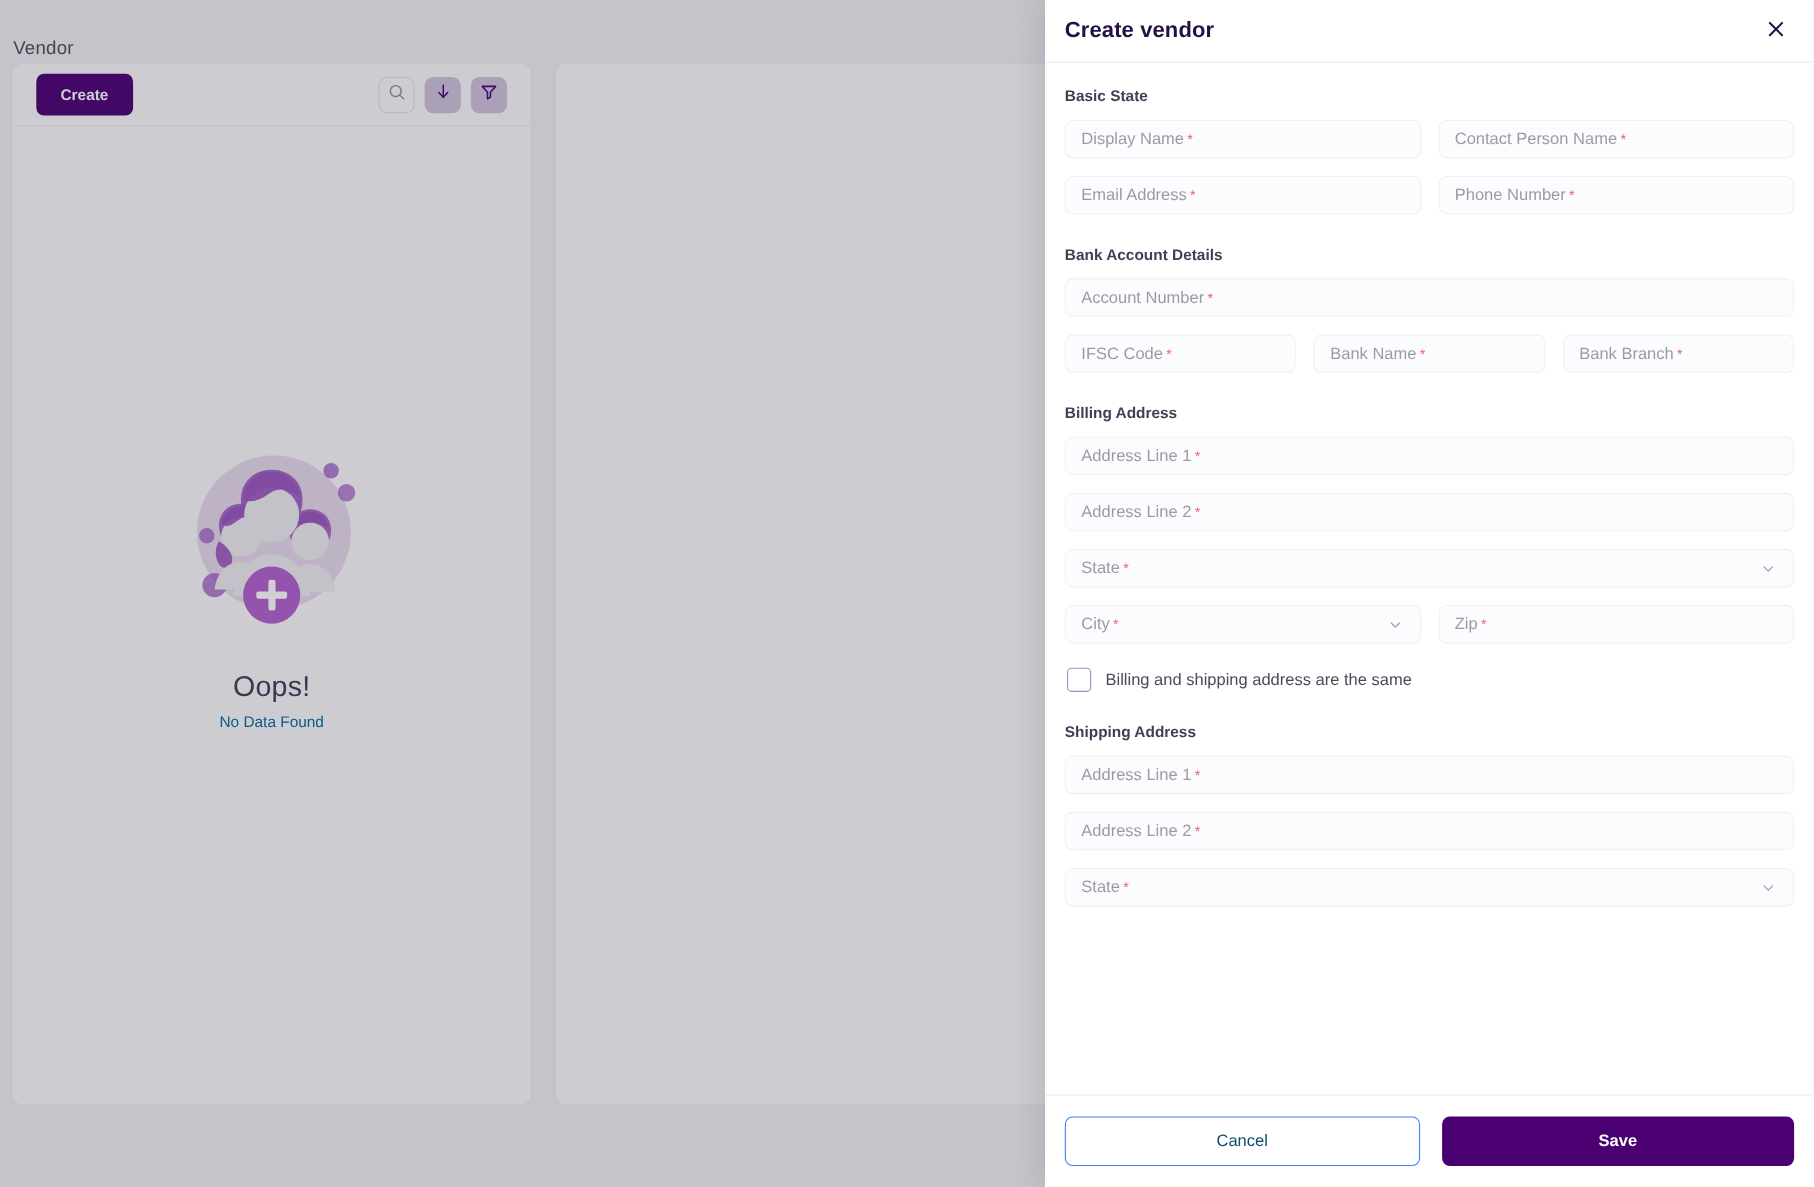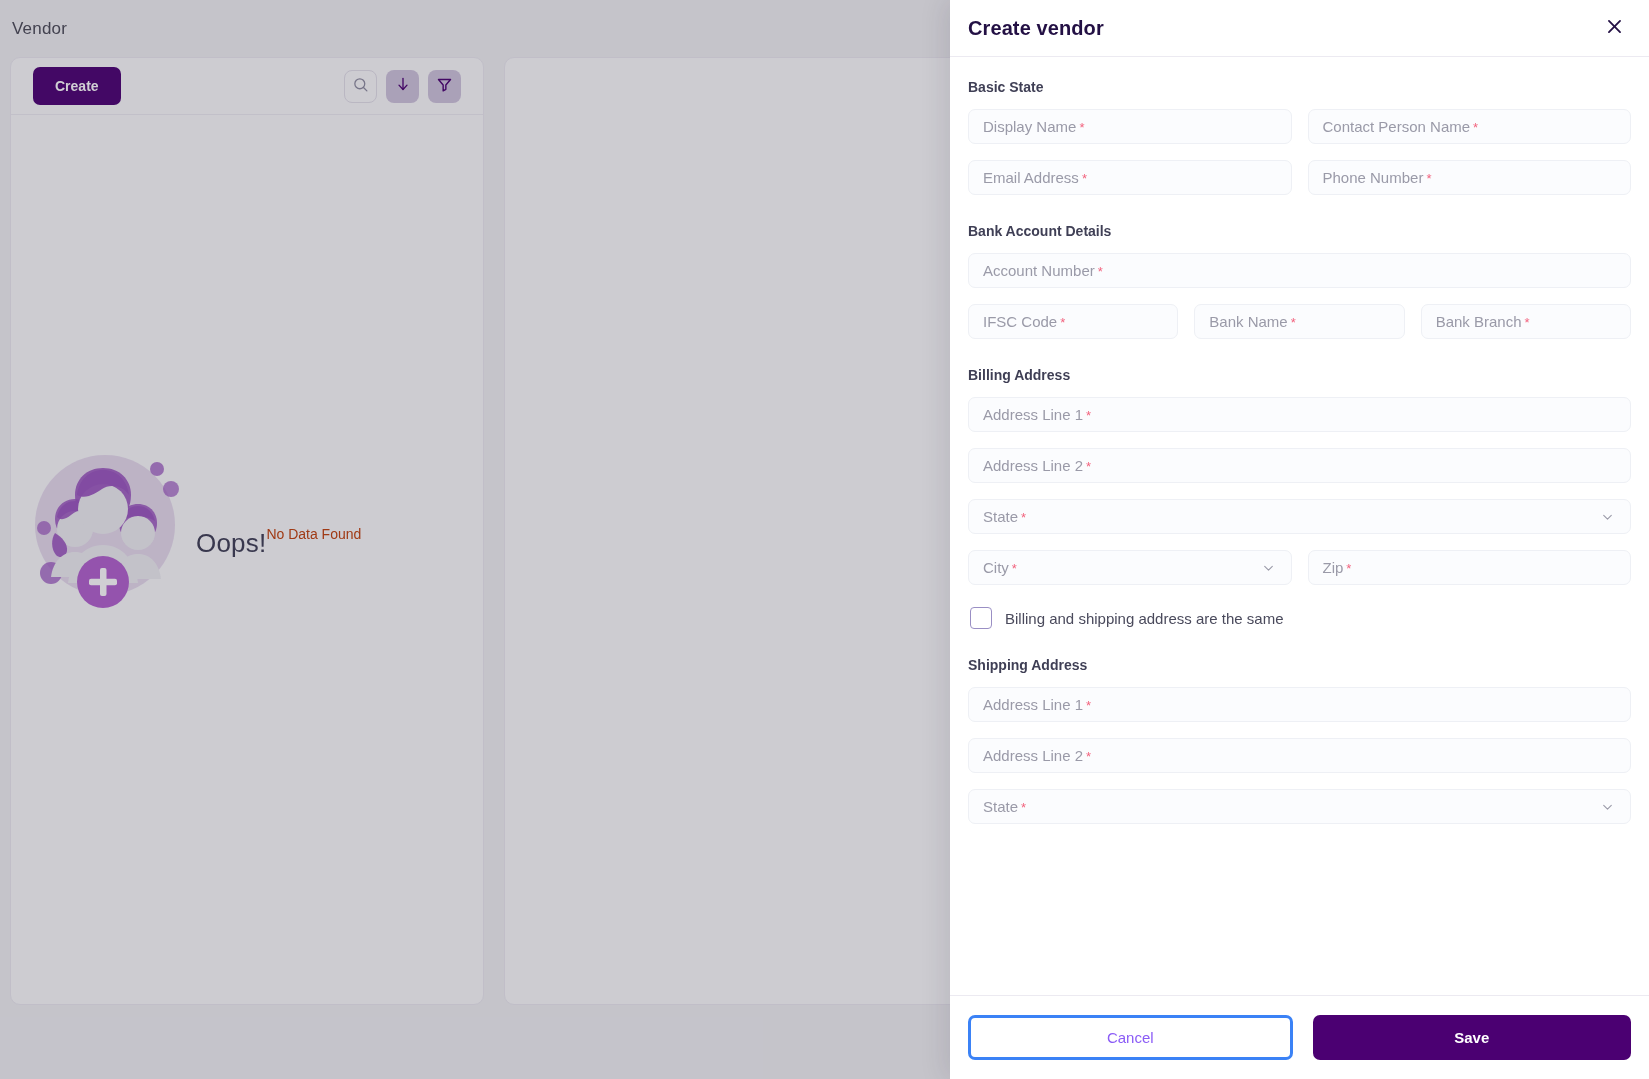--- a/index.html
+++ b/index.html
@@ -10,21 +10,21 @@
     background: #ffffff;
   }
 
   
   .page-bg {
     position: absolute; inset: 0;
     background: #f1f1f4;
   }
   .page-header {
     position: absolute;
-    left: 0; top: 1px; right: 0; height: 56px;
+    left: 0; top: 16px; right: 0; height: 56px;
     display: flex; align-items: center;
   }
   .page-title {
     margin-left: 12px;
     font-size: 17px;
     color: #4b4b57;
     letter-spacing: .2px;
   }
 
   .content-card {
@@ -59,35 +59,35 @@
     display: flex; align-items: center; justify-content: center;
     margin-left: 9px;
     cursor: pointer;
   }
   .tool-btn.outline { border: 1px solid #e3e0ea; background: transparent; }
   .tool-btn.filled  { background: #cfc4dd; border: none; }
 
   .empty-wrap {
     position: absolute;
     left: 0; right: 0; top: 57px; bottom: 0;
-    display: flex; flex-direction: row;
-    align-items: center; justify-content: flex-start;
+    display: flex; flex-direction: column;
+    align-items: center; justify-content: center;
     padding-bottom: 60px;
   }
   .empty-illus { width: 185px; height: 185px; position: relative; }
   .empty-oops {
     margin-top: 28px;
     font-size: 26px;
     color: #3e3e55;
     letter-spacing: .2px;
   }
   .empty-sub {
     margin-top: 8px;
     font-size: 14px;
-    color: #c2410c;
+    color: #0369a1;
   }
 
   .content-card-2 {
     position: absolute;
     left: 504px; top: 57px;
     width: 1000px; height: 948px;
     background: #fbfbfd;
     border: 1px solid #eceaf1;
     border-radius: 10px;
   }
@@ -192,23 +192,23 @@
     flex: 0 0 84px;
     border-top: 1px solid #eceaf1;
     display: flex; align-items: center;
     gap: 20px;
     padding: 0 18px;
     background: #ffffff;
   }
   .btn-cancel {
     flex: 1 1 0; height: 45px;
     background: #ffffff;
-    border: 3px solid #3b82f6;
+    border: 1px solid #3b82f6;
     border-radius: 7px;
-    color: #8b5cf6;
+    color: #0c4a6e;
     font-size: 15px;
     cursor: pointer;
     font-family: "Liberation Sans", sans-serif;
   }
   .btn-save {
     flex: 1 1 0; height: 45px;
     background: #4b0072;
     border: none;
     border-radius: 7px;
     color: #ffffff;

